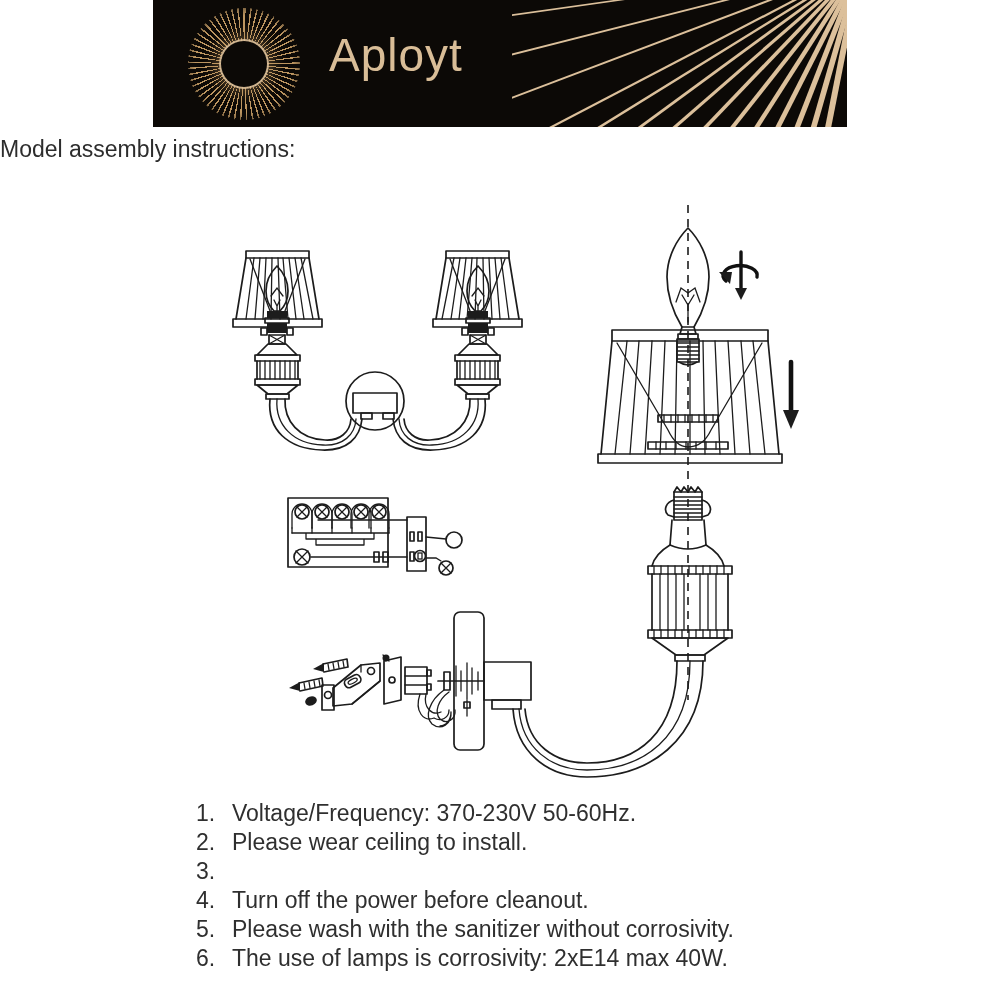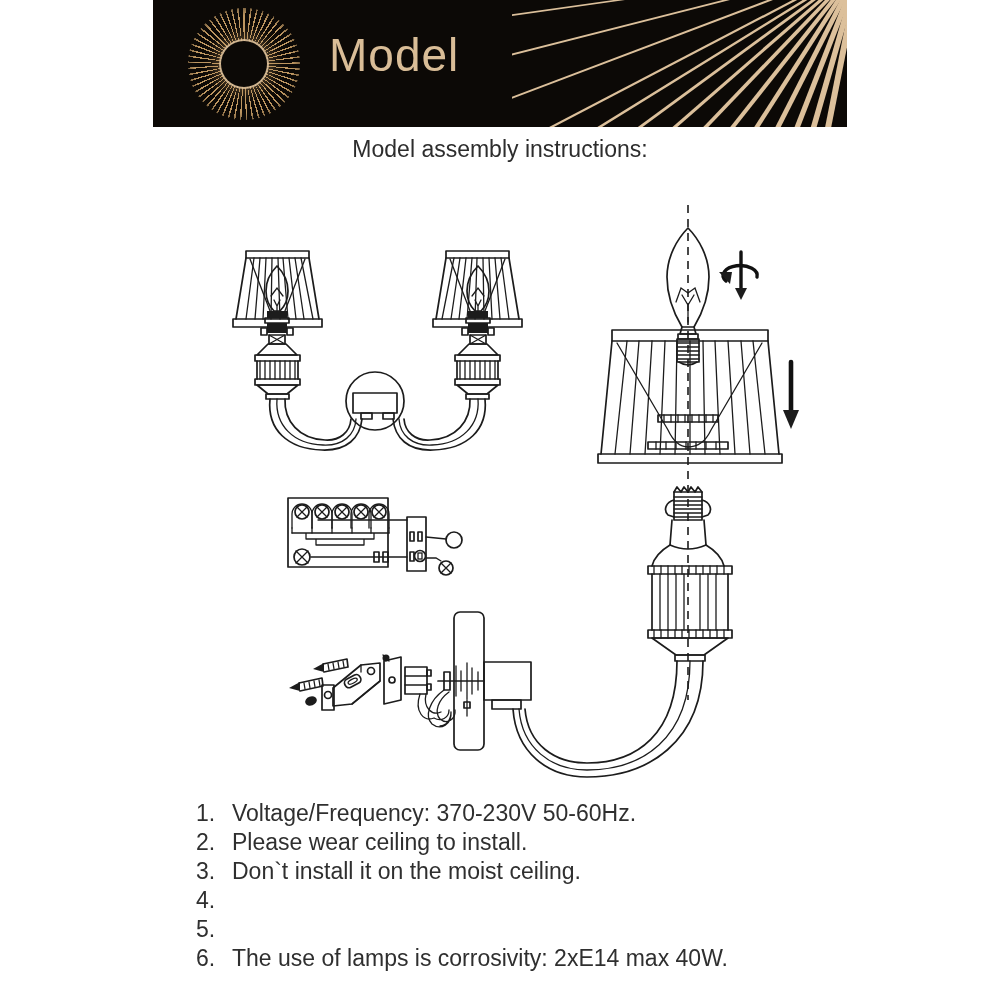--- a/index.html
+++ b/index.html
@@ -16,21 +16,21 @@
   .sb-fade{position:absolute;inset:-1px;border-radius:50%;
            background:radial-gradient(circle,rgba(12,9,6,0) 0 38%,rgba(12,9,6,0) 60%,rgba(12,9,6,.9) 85%);}
   .sb-core{position:absolute;left:33px;top:33px;width:46px;height:46px;border-radius:50%;
            background:#0c0906;
            box-shadow:0 0 0 2px rgba(225,196,158,.85),0 0 16px 5px rgba(199,158,102,.45);}
   .brand{position:absolute;left:176px;top:28px;font-size:46px;letter-spacing:1px;
          color:#d9bd97;font-weight:400;}
   .corner-rays{position:absolute;right:0;top:0;}
 
   
-  .title-block{position:absolute;left:0;top:136px;width:1000px;text-align:center;
+  .title-block{position:absolute;left:0;top:136px;width:1000px;
                font-size:23px;line-height:27px;color:#2d2d2d;}
 
   
   .drawings{position:absolute;left:150px;top:195px;}
   .ln{fill:none;stroke:#1c1c1c;stroke-width:1.7;stroke-linecap:round;stroke-linejoin:round;}
   .thin{fill:none;stroke:#1c1c1c;stroke-width:1.3;stroke-linecap:round;}
   .thick{fill:none;stroke:#111;stroke-width:3.4;stroke-linecap:round;}
   .fillk{fill:#1c1c1c;stroke:none;}
   .dash{fill:none;stroke:#1c1c1c;stroke-width:1.6;stroke-dasharray:8 6;}
 
@@ -43,21 +43,21 @@
 <body>
 
 <div class="page">
 
   <header class="banner">
     <div class="sunburst">
       <div class="sb-rays"></div>
       <div class="sb-fade"></div>
       <div class="sb-core"></div>
     </div>
-    <div class="brand">Model</div>
+    <div class="brand">Aployt</div>
     <svg class="corner-rays" width="335" height="127" viewBox="0 0 335 127">
       <g stroke="#dcc09b" fill="none">
         <line x1="348" y1="-34" x2="-6" y2="16" stroke-width="1.6"></line>
         <line x1="348" y1="-34" x2="-6" y2="56" stroke-width="1.8"></line>
         <line x1="348" y1="-34" x2="-6" y2="100" stroke-width="2"></line>
         <line x1="348" y1="-34" x2="28" y2="133" stroke-width="2.2"></line>
         <line x1="348" y1="-34" x2="78" y2="133" stroke-width="2.5"></line>
         <line x1="348" y1="-34" x2="120" y2="133" stroke-width="2.8"></line>
         <line x1="348" y1="-34" x2="156" y2="133" stroke-width="3.2"></line>
         <line x1="348" y1="-34" x2="188" y2="133" stroke-width="3.6"></line>
@@ -278,27 +278,28 @@
     <div class="instr-row">
       <span class="num">1.</span>
       <span class="txt">Voltage/Frequency: 370-230V 50-60Hz.</span>
     </div>
     <div class="instr-row">
       <span class="num">2.</span>
       <span class="txt">Please wear ceiling to install.</span>
     </div>
     <div class="instr-row">
       <span class="num">3.</span>
-      <span class="txt">Don`t install it on the moist ceiling.</span>
     </div>
     <div class="instr-row">
       <span class="num">4.</span>
+      <span class="txt">Turn off the power before cleanout.</span>
     </div>
     <div class="instr-row">
       <span class="num">5.</span>
+      <span class="txt">Please wash with the sanitizer without corrosivity.</span>
     </div>
     <div class="instr-row">
       <span class="num">6.</span>
       <span class="txt">The use of lamps is corrosivity: 2xE14 max 40W.</span>
     </div>
   </div>
 
 </div>
 
 </body></html>

